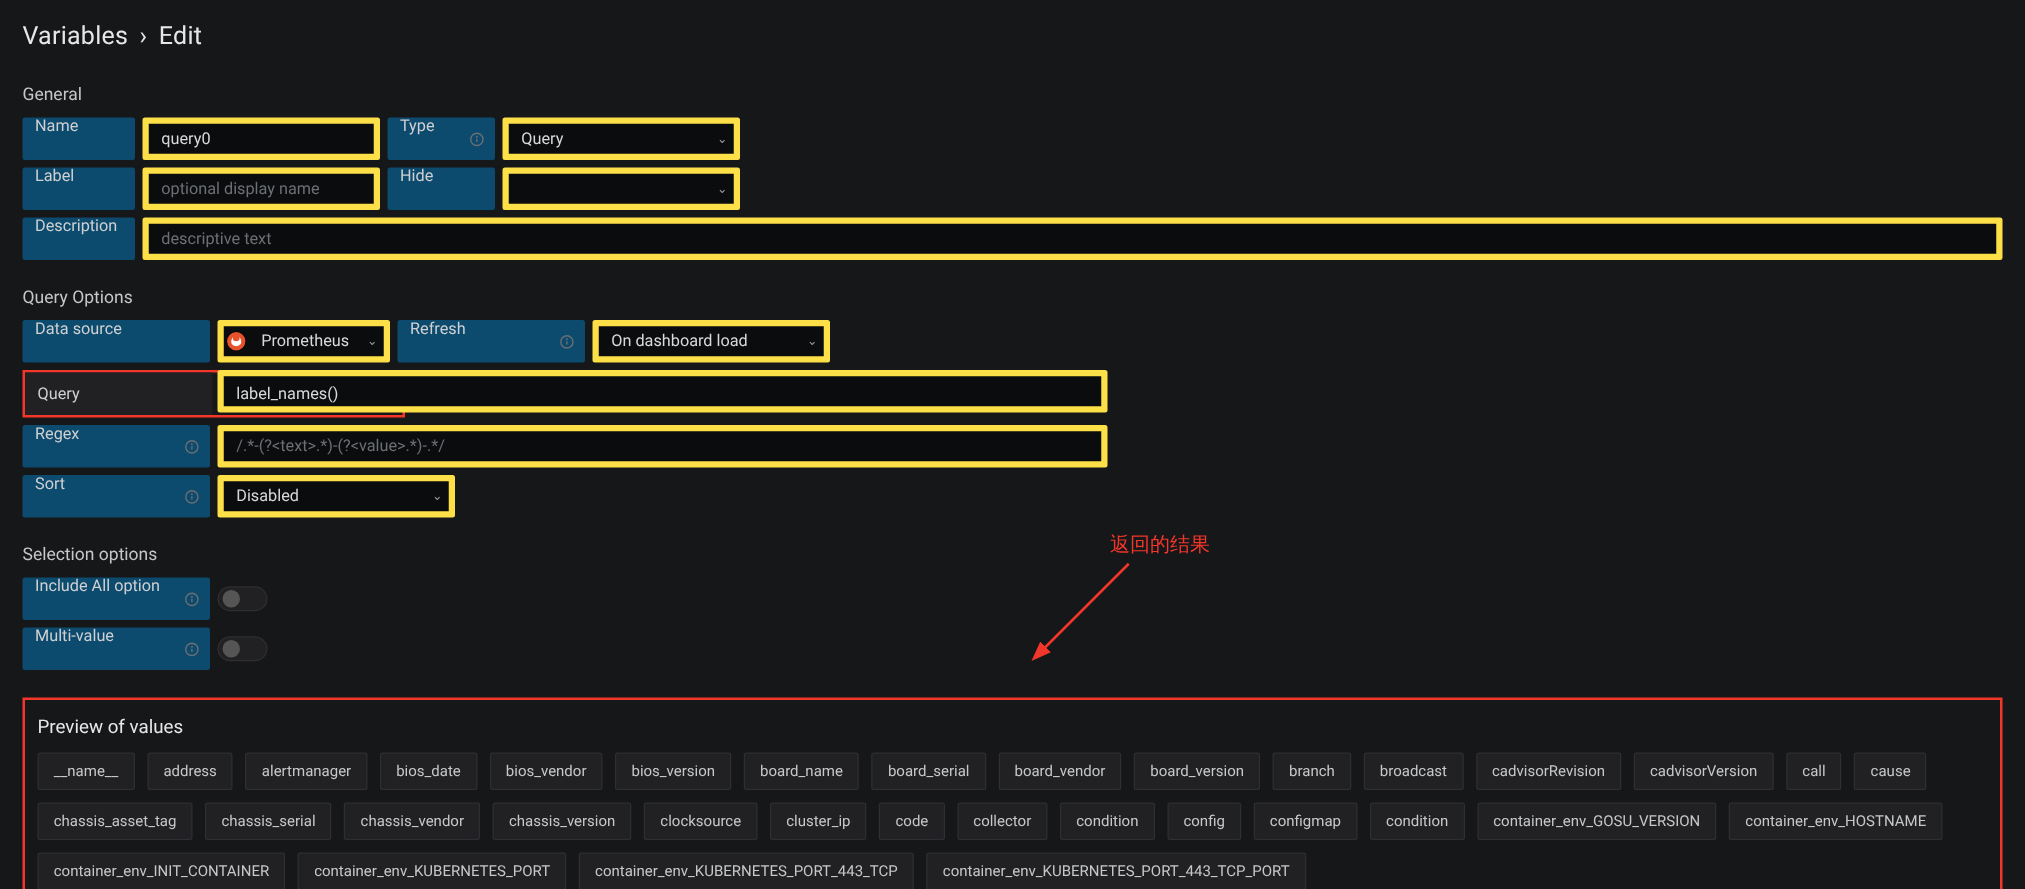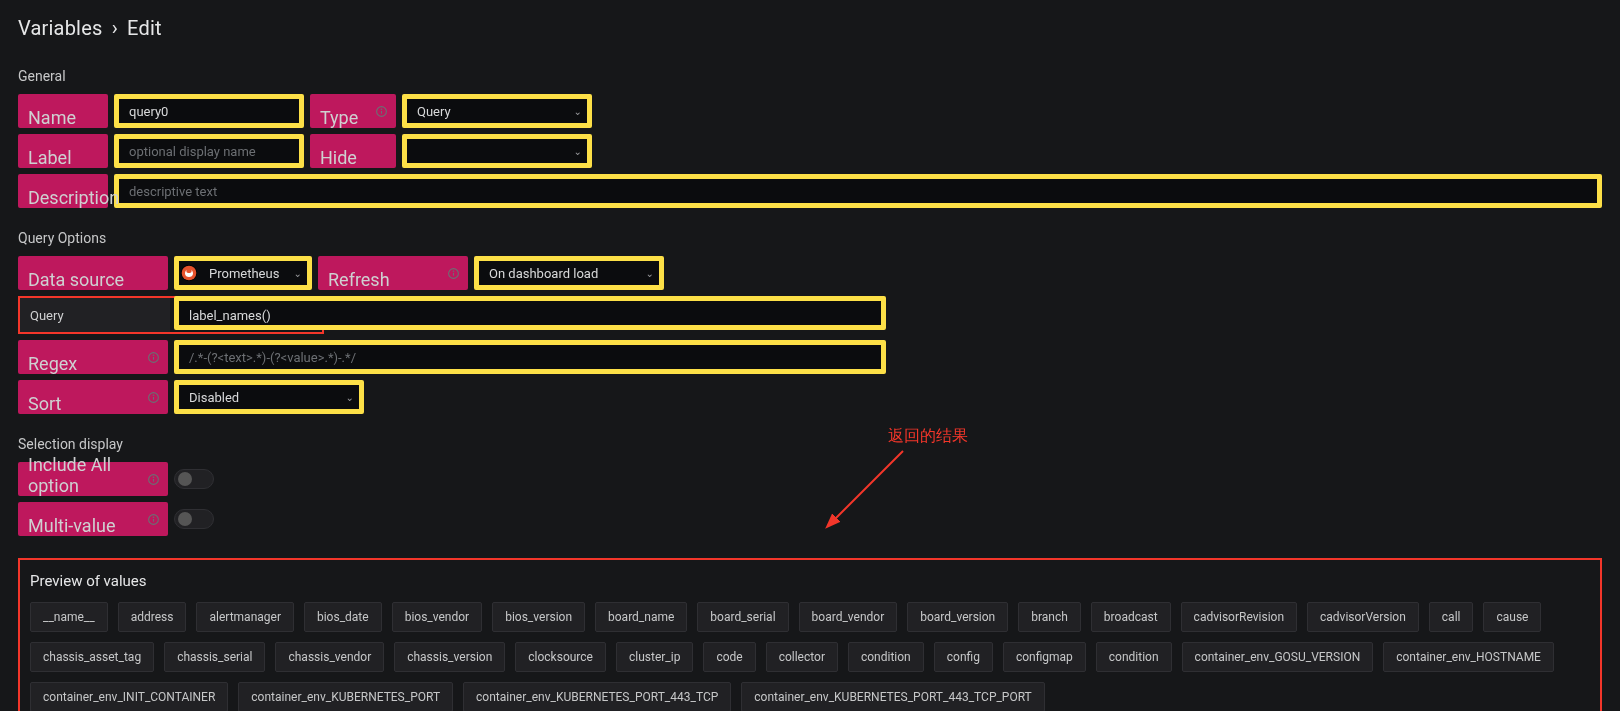--- a/index.html
+++ b/index.html
@@ -9,27 +9,27 @@
       font-family: -apple-system, BlinkMacSystemFont, "Segoe UI", Roboto, Helvetica, Arial, sans-serif;
       font-size: 13px;
       padding: 10px 18px 20px 18px;
       width: 1620px;
     }
     .page-title { font-size: 20px; font-weight: 400; color: #e6e7e8; margin: 6px 0 28px 0; letter-spacing: 0.2px;}
     .page-title .sep { margin: 0 4px; }
     .section-title { font-size: 14px; color: #c6c7c8; margin: 0 0 10px 0; font-weight: 400;}
     .row { display: flex; gap: 6px; margin-bottom: 6px; }
     .form-label {
-      background: #be185d;
+      background: #0c4a6e;
       color: #cfd0d1;
       padding: 0 10px;
       display: flex;
-      align-items: flex-end;
+      align-items: flex-start;
       height: 34px;
-      font-size: 18px;
+      font-size: 13px;
       border-radius: 2px;
       position: relative;
     }
     .w-name { width: 90px; }
     .w-type { width: 86px; }
     .w-datasource { width: 150px; }
     .w-refresh { width: 150px; }
     .w-regex { width: 150px; }
     .w-sort { width: 150px; }
     .w-sel { width: 150px; }
@@ -251,21 +251,21 @@
     <div class="select-wrap">
       <select class="select select-sort">
         <option>Disabled</option>
       </select>
       <span class="caret">⌄</span>
     </div>
   </div>
 </div>
 
 <div class="section relwrap">
-  <div class="section-title">Selection display</div>
+  <div class="section-title">Selection options</div>
 
   <div class="row">
     <div class="form-label w-sel">
       <span>Include All option</span>
       <span class="info-icon">
           <svg viewBox="0 0 24 24" fill="none" stroke="currentColor" stroke-width="2">
             <circle cx="12" cy="12" r="9"></circle>
             <line x1="12" y1="11" x2="12" y2="16"></line>
             <circle cx="12" cy="8" r="0.5" fill="currentColor"></circle>
           </svg>

